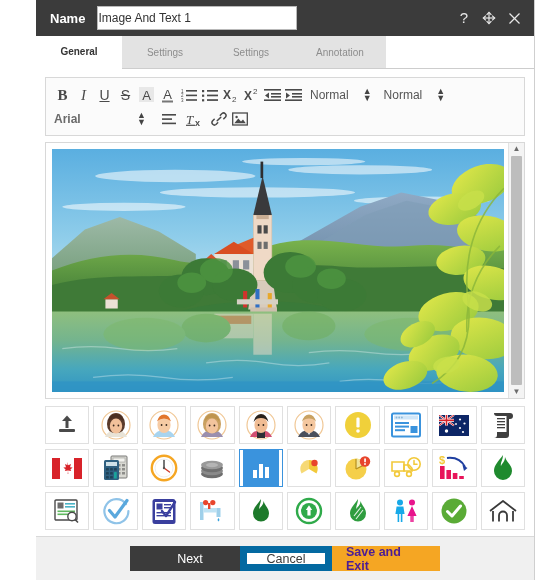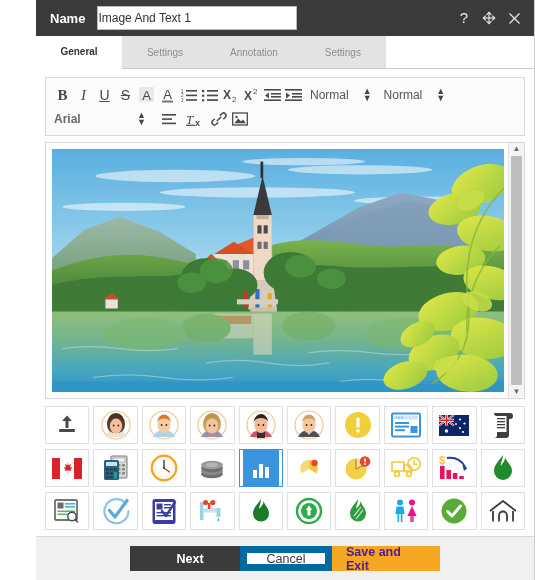--- a/index.html
+++ b/index.html
@@ -260,21 +260,21 @@
     font-size: 12.5px;
     font-family: "Liberation Sans", sans-serif;
     display: flex;
     align-items: center;
     justify-content: center;
     cursor: pointer;
     user-select: none;
     border: none;
     padding: 0 14px;
   }
-  .fbtn.next { background: #3b3b3b; color: #ffffff; font-weight: bold; width: 110px; padding-left: 24px; }
+  .fbtn.next { background: #3b3b3b; color: #ffffff; font-weight: normal; width: 110px; padding-left: 24px; }
   .fbtn.cancel { background: #ffffff; color: #3c3c3c; width: 92px; border: 7px solid #0369a1; }
   .fbtn.save { background: #f5a623; color: #4c1d95; font-weight: bold; width: 108px; }
 
   
   .rail {
     width: 36px;
     height: 580px;
     background: #262626;
     display: flex;
     flex-direction: column;
@@ -327,22 +327,22 @@
             <line x1="1.5" y1="1.5" x2="11.5" y2="11.5"></line>
               <line x1="11.5" y1="1.5" x2="1.5" y2="11.5"></line>
           </svg>
         </div>
       </div>
     </div>
 
     <div class="tabs">
       <div class="tab active">General</div>
       <div class="tab">Settings</div>
+      <div class="tab">Settings</div>
       <div class="tab">Annotation</div>
-      <div class="tab">Settings</div>
       <div class="tab-filler"></div>
     </div>
 
     <div class="body">
 
       <div class="editor-toolbar">
         <div class="tb-row">
           <div class="tbi" style="font-weight:bold;font-family:'Liberation Serif',serif;font-size:15px;">B</div>
           <div class="tbi" style="font-style:italic;font-family:'Liberation Serif',serif;font-size:15px;">I</div>
           <div class="tbi" style="text-decoration:underline;font-size:14px;">U</div>

